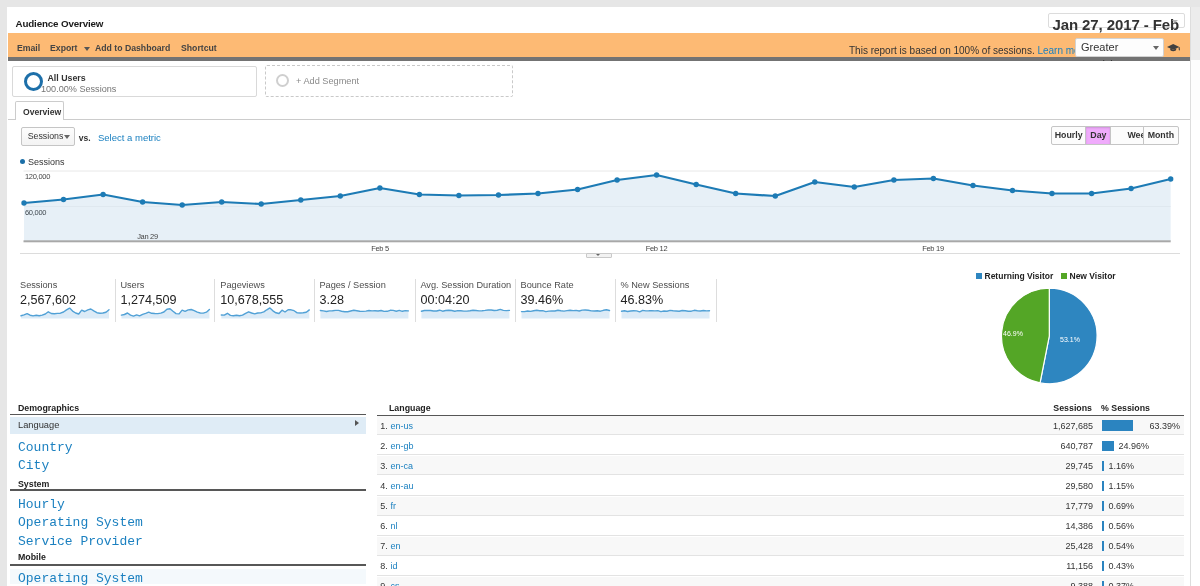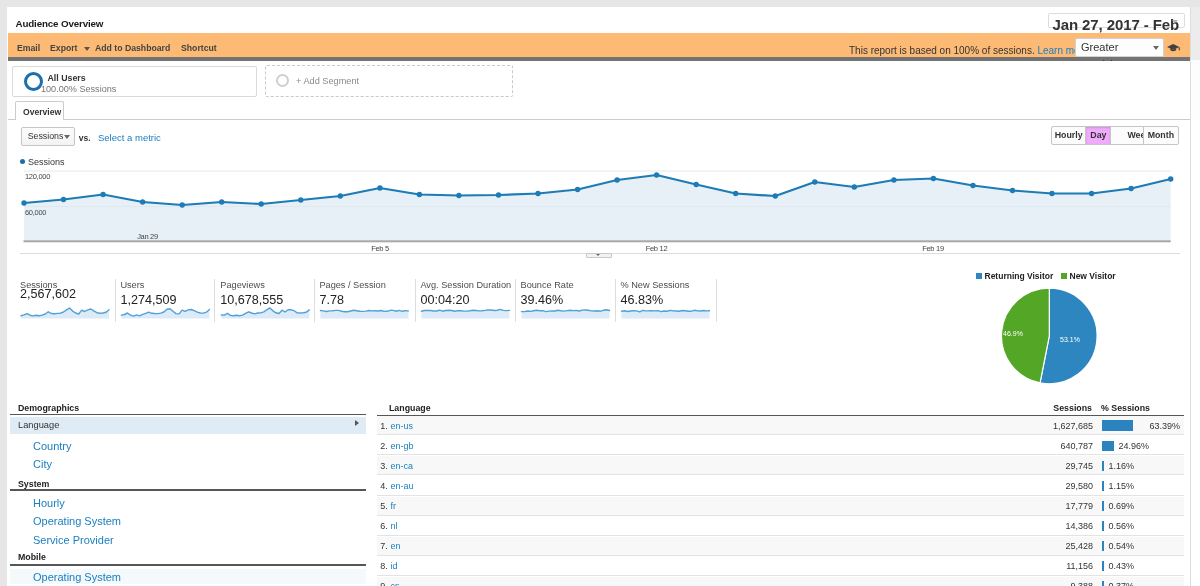--- a/index.html
+++ b/index.html
@@ -51,21 +51,21 @@
 .mlabel { position:absolute; font-size:9.2px; color:#4d4d4d; }
 .mvalue { position:absolute; font-size:12.6px; color:#222; }
 .vsep { position:absolute; top:279.4px; width:1px; height:42.6px; background:#ddd; }
 .leg2sq { position:absolute; width:5.5px; height:5.5px; }
 .leg2txt { position:absolute; font-size:8.5px; font-weight:bold; color:#222; }
 .navhead { position:absolute; left:18px; font-size:8.8px; font-weight:bold; color:#222; }
 .navline { position:absolute; left:10px; width:356px; height:1.7px; background:#575757; }
 .navsel { left:10px; top:417px; width:356px; height:16.5px; background:#dfecf6; }
 .navseltxt { left:18px; top:420.3px; font-size:9.3px; color:#333; }
 .navarrow { left:355px; top:419.5px; width:0; height:0; border-top:3.5px solid transparent; border-bottom:3.5px solid transparent; border-left:4px solid #555; }
-.navlink { position:absolute; left:33px; font-size:11px; color:#1b80c0; }
+.navlink { position:absolute; left:18px; font-size:13px; color:#1b80c0;font-family:Liberation Mono, monospace; }
 .navsel2 { left:10px; top:568.8px; width:356px; height:15.5px; background:#f4f9fc; }
 .thead { position:absolute; font-size:8.8px; font-weight:bold; color:#222; }
 .theadline { left:377px; top:415px; width:807px; height:1.4px; background:#565656; }
 .trow { position:absolute; left:377px; width:807px; height:19.05px; border-bottom:1px solid #e3e3e3; }
 .tnum { position:absolute; left:3.3px; top:4.5px; font-size:9px; color:#333; }
 .tlink { position:absolute; left:13.5px; top:4.5px; font-size:9px; color:#1b80c0; }
 .tsess { position:absolute; right:91px; top:4.5px; font-size:9px; color:#333; }
 .tbar { position:absolute; left:725px; top:4.2px; height:10.5px; background:#2b84c0; }
 .tpct { position:absolute; top:4.5px; font-size:9px; color:#333; }
 .capicon { left:1166.5px; top:43.8px; }
@@ -174,27 +174,27 @@
 <text x="1013" y="335.5" font-size="7" fill="#fff" text-anchor="middle" font-family="Liberation Sans">46.9%</text>
 </svg>
 <div class="xlab" style="left:103.5px; top:232px;margin-left:44px;">Jan 29</div>
 <div class="xlab" style="left:380px; top:244.2px;">Feb 5</div>
 <div class="xlab" style="left:656.5px; top:244.2px;">Feb 12</div>
 <div class="xlab" style="left:933px; top:244.2px;">Feb 19</div>
 <div class="abs chartbottom"></div>
 <div class="abs slider"></div>
 <div class="abs slcaret"></div>
 <div class="mlabel" style="left:20px;top:280px;">Sessions</div>
-<div class="mvalue" style="left:20px;top:287px;">2,567,602</div>
+<div class="mvalue" style="left:20px;top:293px;">2,567,602</div>
 <div class="mlabel" style="left:120.4px;top:280px;">Users</div>
 <div class="mvalue" style="left:120.4px;top:292.5px;">1,274,509</div>
 <div class="mlabel" style="left:220.3px;top:280px;">Pageviews</div>
 <div class="mvalue" style="left:220.3px;top:292.5px;">10,678,555</div>
 <div class="mlabel" style="left:319.4px;top:280px;">Pages / Session</div>
-<div class="mvalue" style="left:319.4px;top:292.5px;">7.78</div>
+<div class="mvalue" style="left:319.4px;top:292.5px;">3.28</div>
 <div class="mlabel" style="left:420.4px;top:280px;">Avg. Session Duration</div>
 <div class="mvalue" style="left:420.4px;top:292.5px;">00:04:20</div>
 <div class="mlabel" style="left:520.5px;top:280px;">Bounce Rate</div>
 <div class="mvalue" style="left:520.5px;top:292.5px;">39.46%</div>
 <div class="mlabel" style="left:620.5px;top:280px;">% New Sessions</div>
 <div class="mvalue" style="left:620.5px;top:292.5px;">46.83%</div>
 
 <div class="vsep" style="left:114.5px;"></div>
 <div class="vsep" style="left:214.2px;"></div>
 <div class="vsep" style="left:314.4px;"></div>

